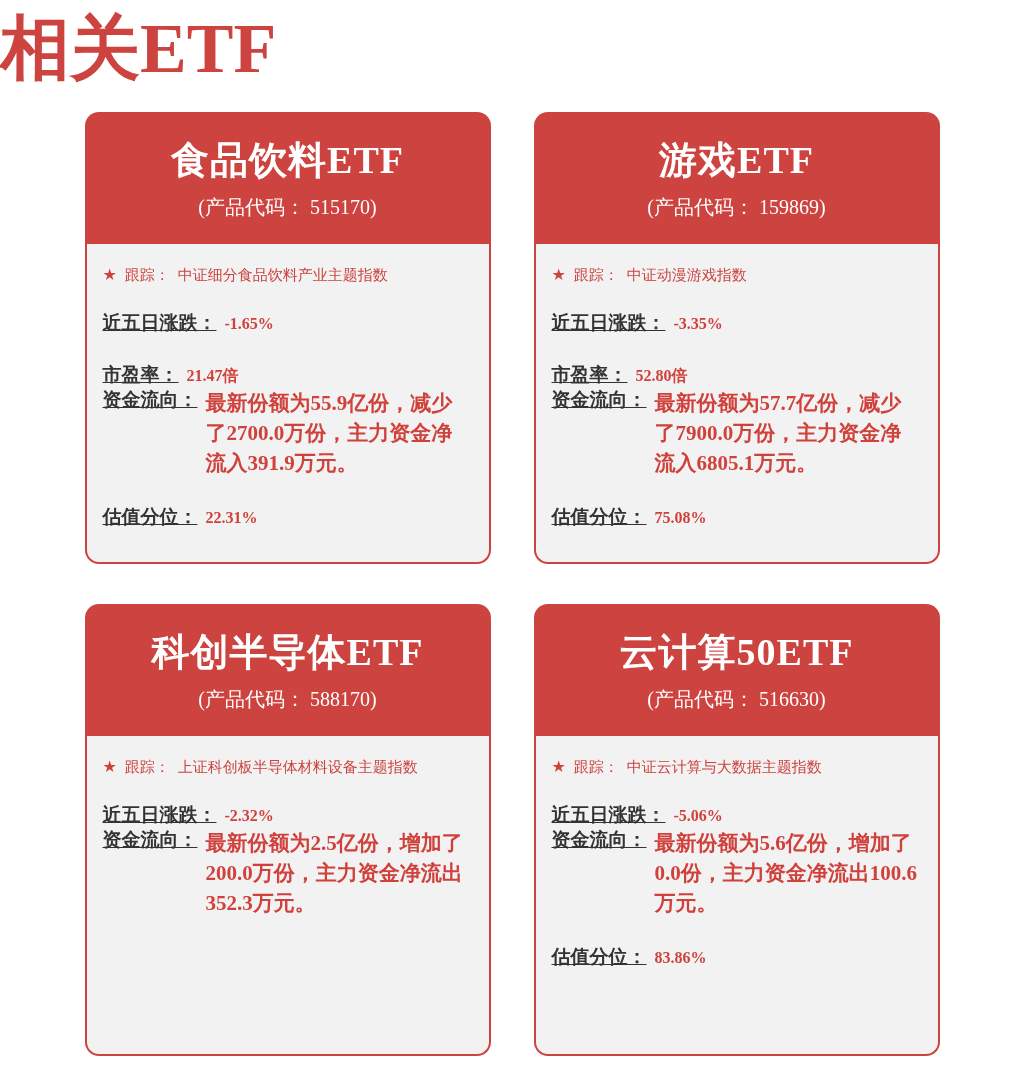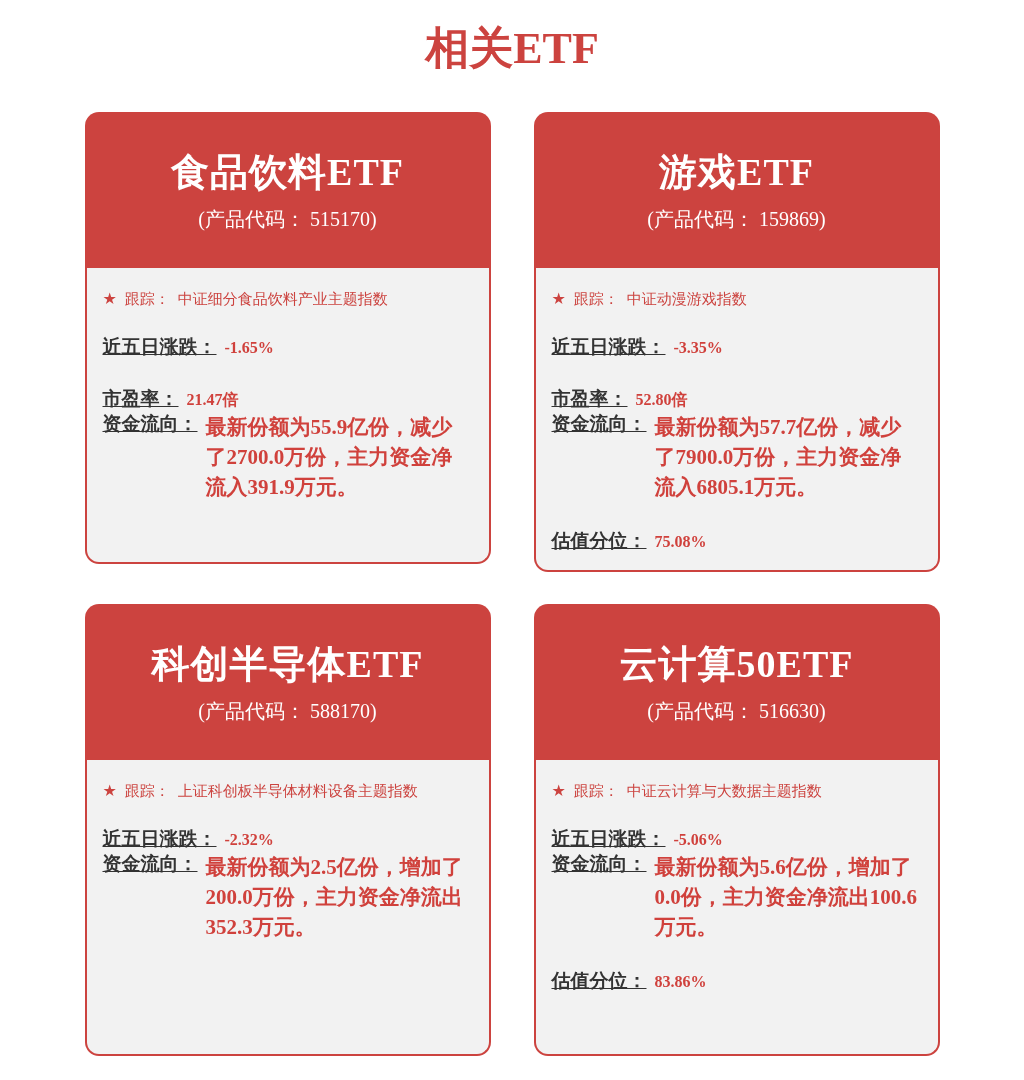--- a/index.html
+++ b/index.html
@@ -14,43 +14,42 @@
   html,body{margin:0;padding:0}
   body{
     width:1024px;height:1080px;
     background:var(--page-bg);
     font-family:"Liberation Sans","DejaVu Sans",sans-serif;
     overflow:hidden;
     padding-top:12px;
   }
   .page-title{
     margin:0;
-    text-align:center;
-    font-family:"Liberation Serif","DejaVu Serif",serif;
-    font-weight:700;
-    font-size:44px;
+    font-family:"Liberation Serif","DejaVu Serif",serif;
+    font-weight:700;
+    font-size:70px;
     line-height:74px;
     color:var(--accent);
   }
   .grid{
     display:grid;
     grid-template-columns:406px 406px;
     column-gap:43px;
     row-gap:40px;
     justify-content:center;
     margin-top:26px;
   }
   .card{
     height:452px;
     display:flex;
     flex-direction:column;
   }
   .card-header{
     flex:none;
-    height:156px;
+    height:132px;
     background:var(--accent);
     border-radius:14px 14px 0 0;
     color:var(--header-text);
     display:flex;
     flex-direction:column;
     align-items:center;
     justify-content:center;
     gap:14px;
     padding-top:4px;
   }
@@ -139,20 +138,23 @@
       <div class="stat-row">
         <span class="stat-label">近五日涨跌：</span><span class="stat-value">-1.65%</span>
       </div>
       <div class="stat-row">
         <span class="stat-label">市盈率：</span><span class="stat-value">21.47倍</span>
       </div>
       <div class="flow-row">
         <span class="stat-label">资金流向：</span>
         <div class="flow-value">最新份额为55.9亿份，减少了2700.0万份，主力资金净流入391.9万元。</div>
       </div>
+      <div class="stat-row">
+        <span class="stat-label">估值分位：</span><span class="stat-value">22.31%</span>
+      </div>
     </div>
   </div>
 
   <div class="card">
     <div class="card-header">
       <div class="etf-name">游戏ETF</div>
       <div class="etf-code">(产品代码： 159869)</div>
     </div>
     <div class="card-body">
       <div class="track-row">

